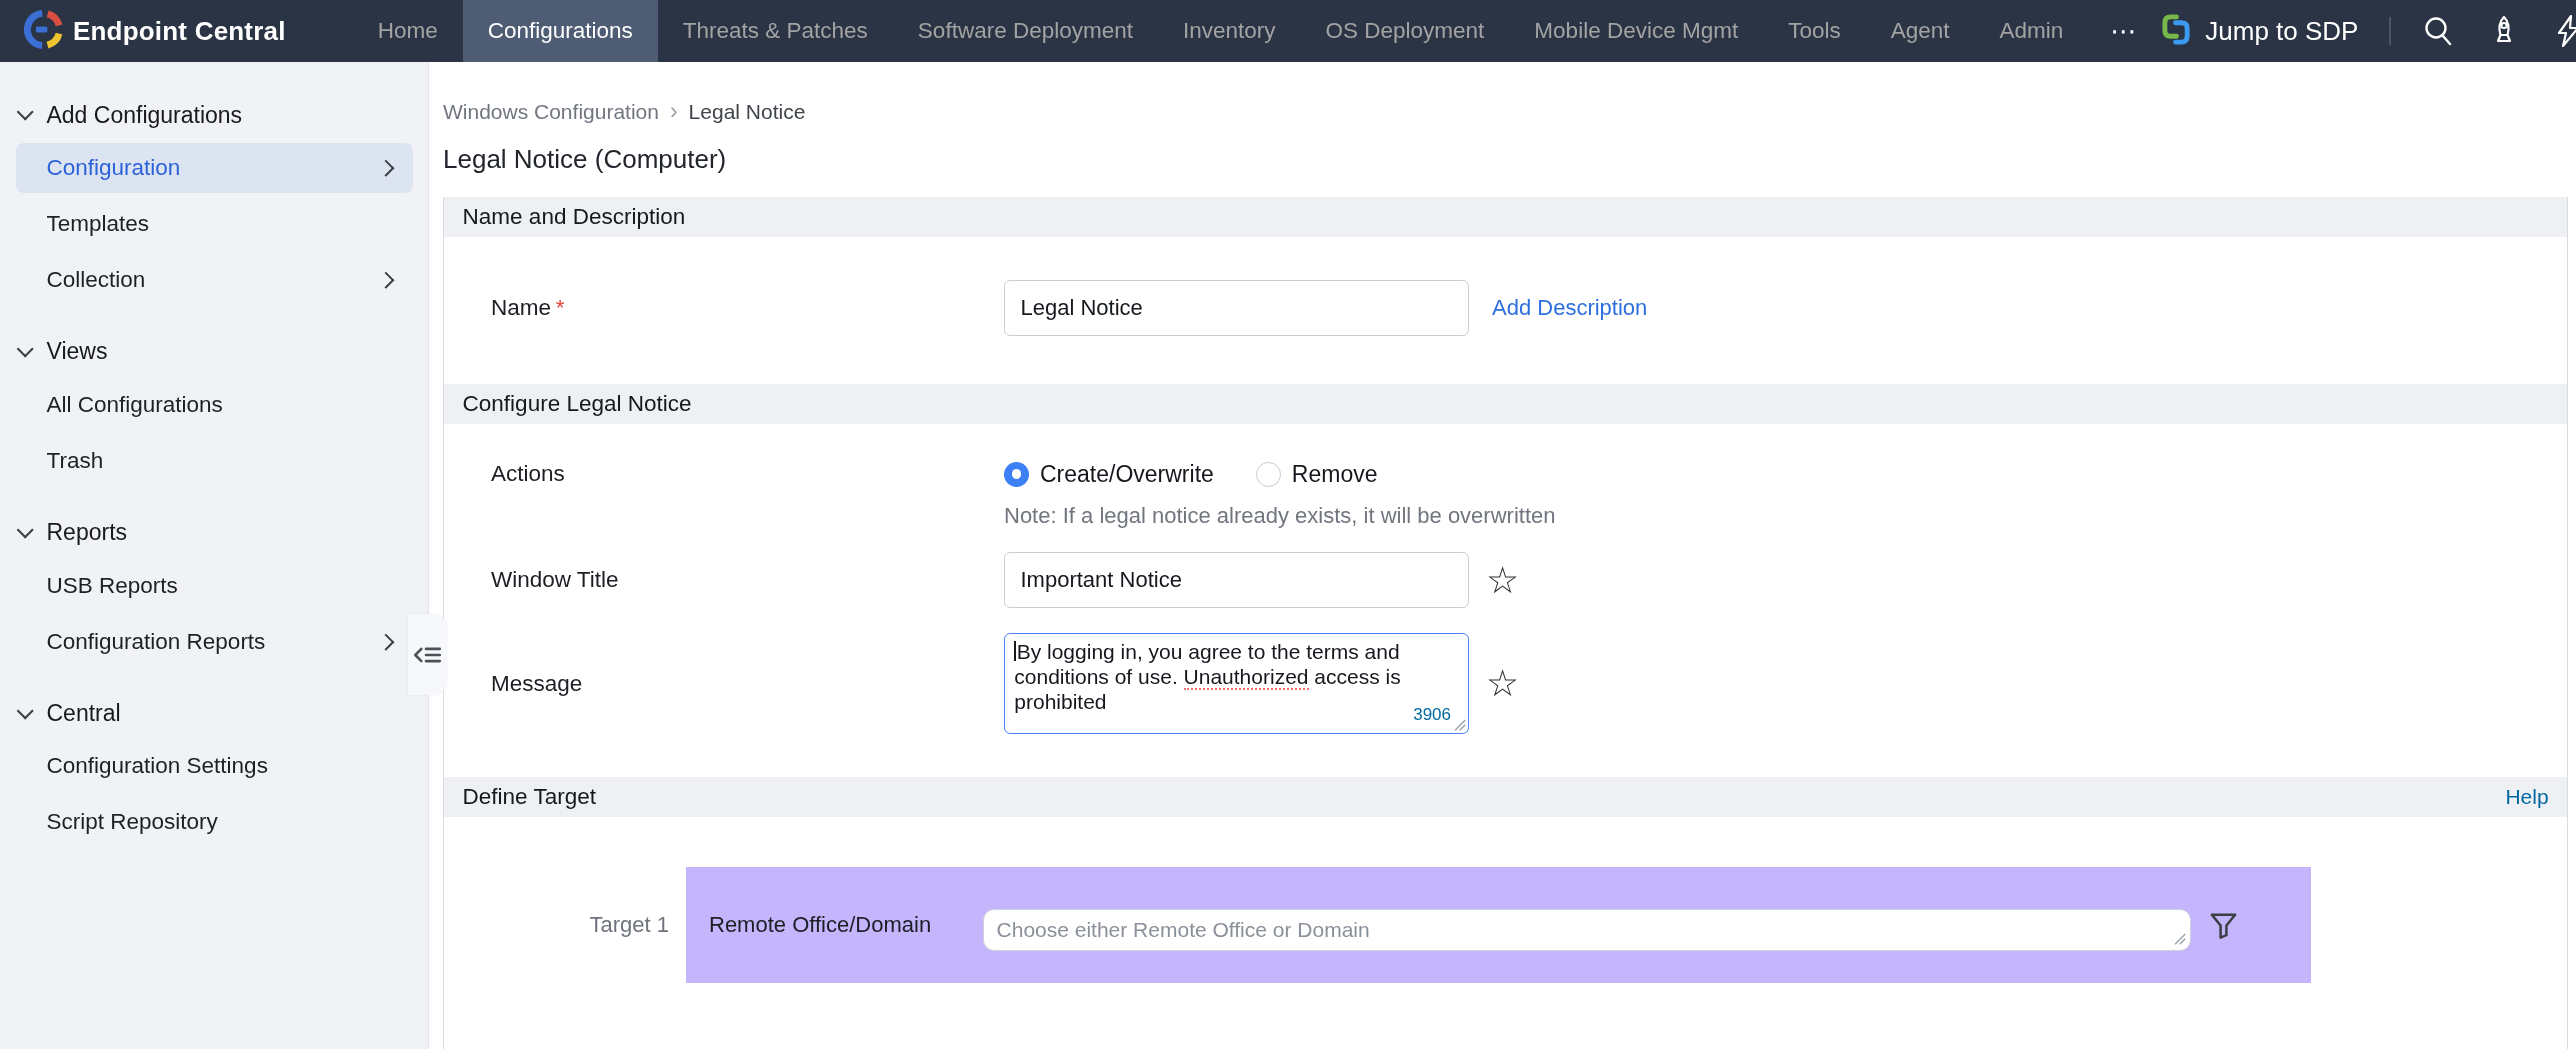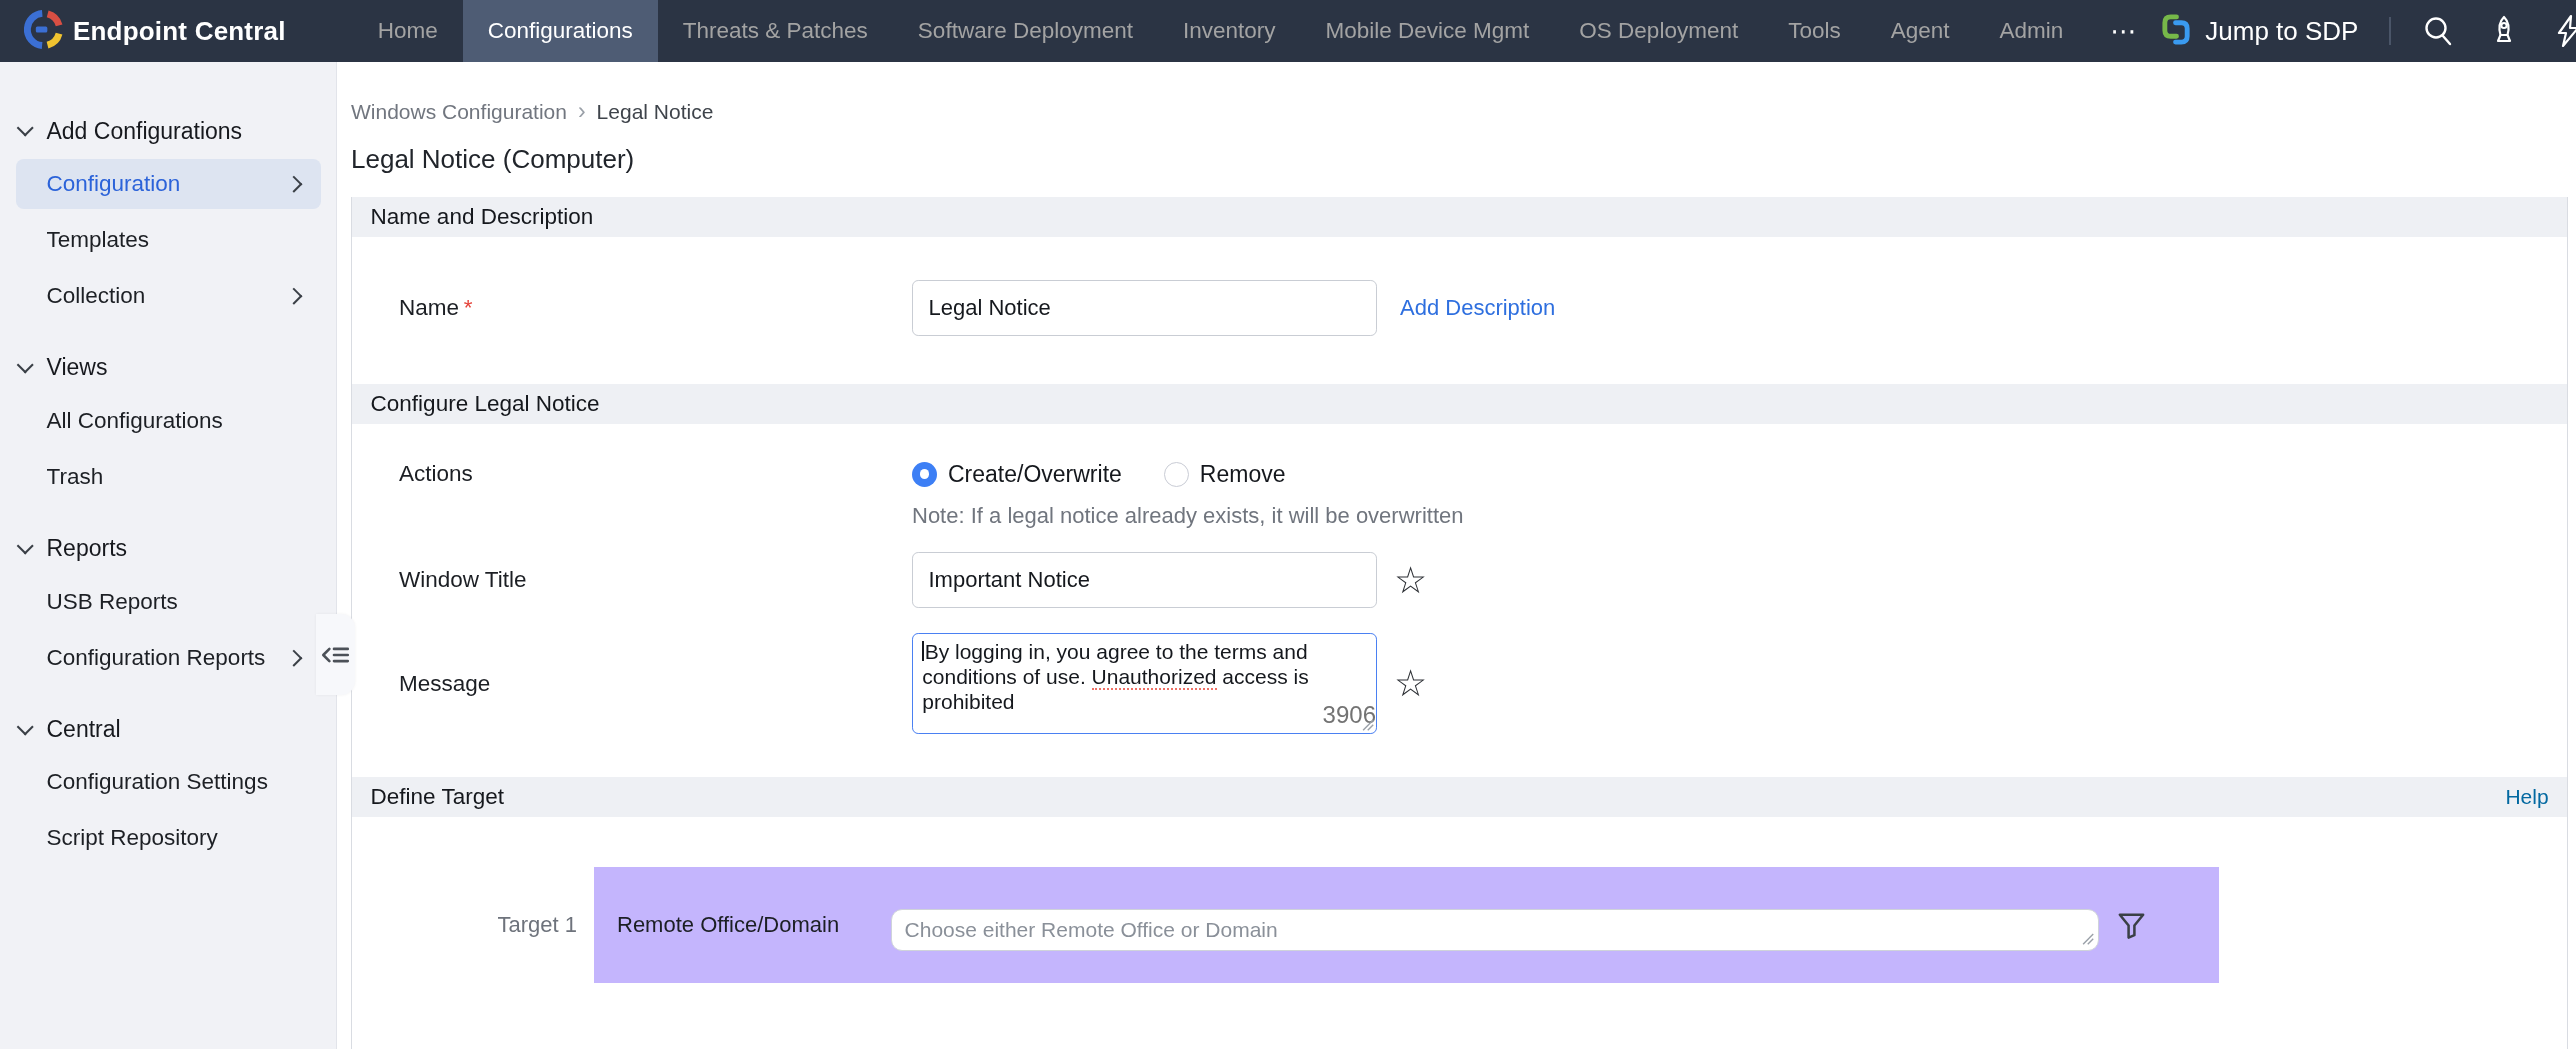--- a/index.html
+++ b/index.html
@@ -17,21 +17,21 @@
   .top-right { margin-left:auto; display:flex; align-items:center; gap:31px; padding-right:26px; }
   .sdp { display:flex; align-items:center; gap:12.4px; cursor:pointer; }
   .sdp-label { color:#ffffff; font-size:26px; font-weight:500; white-space:nowrap; }
   .top-divider { width:1.6px; height:28px; background:#4a5568; }
   .top-icon { display:flex; align-items:center; justify-content:center; cursor:pointer; }
 
   
   .layout { display:flex; height:988px; }
 
   
-  .sidebar { position:relative; width:337px; background:#f1f2f6; border-right:0.8px solid #e2e4ea; padding-top:52px; flex:none; }
+  .sidebar { position:relative; width:429px; background:#f1f2f6; border-right:0.8px solid #e2e4ea; padding-top:36px; flex:none; }
   .side-header { display:flex; align-items:center; gap:15.5px; padding-left:18.6px; height:34px; margin-bottom:11px; font-size:23px; color:#17191e; cursor:pointer; }
   .side-item { position:relative; display:flex; align-items:center; height:50px; margin:0 15.5px 6.2px 15.5px; padding-left:31px; border-radius:7.8px; font-size:22.5px; color:#1d2025; cursor:pointer; }
   .side-item.selected { background:#dde4f1; color:#2c63d9; }
   .side-section { margin-bottom:29.5px; }
   .chev { width:12.4px; height:12.4px; border-right:2.3px solid #3a3f46; border-bottom:2.3px solid #3a3f46; display:inline-block; }
   .chev.down { transform:rotate(45deg); margin-top:-4.7px; }
   .chev.right { transform:rotate(-45deg); }
   .side-item .chev.right { position:absolute; right:20px; }
   .collapse-tab { position:absolute; top:552px; right:-18.6px; width:39px; height:81px; background:#f7f8fb; border-radius:0 14px 14px 0; display:flex; align-items:center; justify-content:center; cursor:pointer; box-shadow:0 0 3.1px rgba(0,0,0,.06); }
 
@@ -58,21 +58,21 @@
   .radio.on::after { content:""; position:absolute; left:7.8px; top:7.8px; width:9.3px; height:9.3px; border-radius:50%; background:#ffffff; }
   .radio.off { background:#ffffff; border:1.6px solid #c9ccd5; }
   .radio-label { cursor:pointer; }
   .note { margin:15.5px 0 0 560px; font-size:22px; color:#70757e; }
 
   .star-btn { margin-left:17px; font-size:37px; line-height:1; color:#2e3136; cursor:pointer; user-select:none; }
 
   .fake-textarea { position:relative; width:465px; height:101px; border:1.6px solid #4a80f2; border-radius:6.2px; background:#fff; padding:4.7px 11px 4.7px 9.3px; font-size:21px; line-height:25px; color:#15181d; cursor:text; }
   .fake-textarea .caret { display:inline-block; width:1.6px; height:20px; background:#15181d; vertical-align:-2.3px; margin-right:0.8px; }
   .misspelled { border-bottom:2.3px dotted #ef7066; }
-  .char-count { position:absolute; right:0; bottom:6.2px; font-size:24px; color:#737373; }
+  .char-count { position:absolute; right:17px; bottom:6.2px; font-size:17px; color:#0369a1; }
   .resize-handle { position:absolute; right:2.3px; bottom:2.3px; width:14px; height:14px; }
 
   .target-row { display:flex; align-items:flex-start; margin-top:50px; }
   .target-label { width:242px; flex:none; text-align:right; padding-right:17px; font-size:22px; color:#6e737c; line-height:116px; }
   .target-panel { width:1625px; height:116px; background:#c4b5fd; display:flex; align-items:center; padding-left:23px; }
   .target-field-label { font-size:22px; color:#1c1f24; margin-right:52px; white-space:nowrap; }
   .target-input-wrap { position:relative; }
   .target-input { width:1208px; height:42px; border:0.8px solid #cfd3da; border-radius:11px; font-size:21px; font-family:"Liberation Sans",sans-serif; padding:0 12.4px; background:#fff; outline:none;margin-top:10px; }
   .target-input::placeholder { color:#8a9099; }
   .filter-btn { margin-left:15.5px; cursor:pointer; display:flex; align-items:center; }
@@ -91,22 +91,22 @@
       </svg>
     </span>
     <span class="brand-name">Endpoint Central</span>
   </div>
   <div class="nav">
     <div class="nav-item">Home</div>
     <div class="nav-item active">Configurations</div>
     <div class="nav-item">Threats &amp; Patches</div>
     <div class="nav-item">Software Deployment</div>
     <div class="nav-item">Inventory</div>
+    <div class="nav-item">OS Deployment</div>
     <div class="nav-item">Mobile Device Mgmt</div>
-    <div class="nav-item">OS Deployment</div>
     <div class="nav-item">Tools</div>
     <div class="nav-item">Agent</div>
     <div class="nav-item">Admin</div>
     <div class="nav-more">⋯</div>
   </div>
   <div class="top-right">
     <div class="sdp">
       <span>
         <svg width="33" height="33" viewBox="0 0 32 34">
           <path d="M16 4 H10 Q4 4 4 10 V18 Q4 24 10 24 H16" fill="none" stroke="#76b849" stroke-width="5" stroke-linecap="round"></path>

